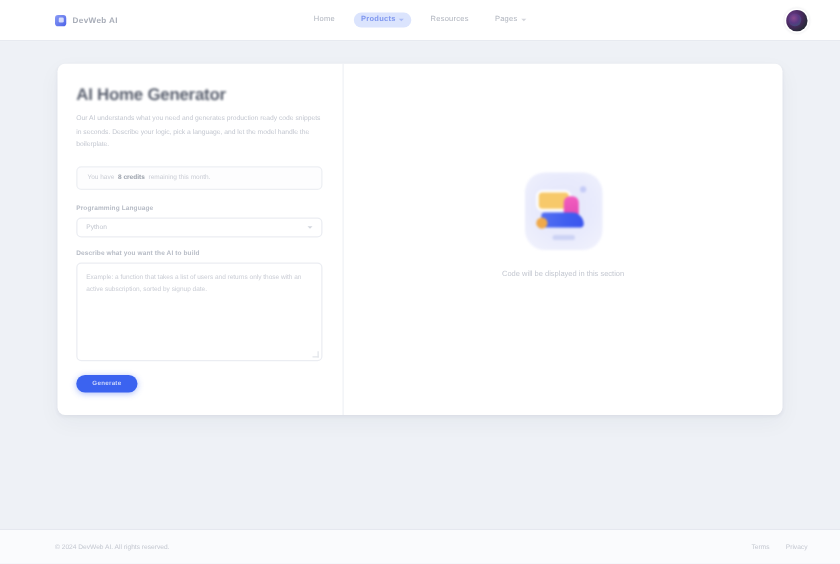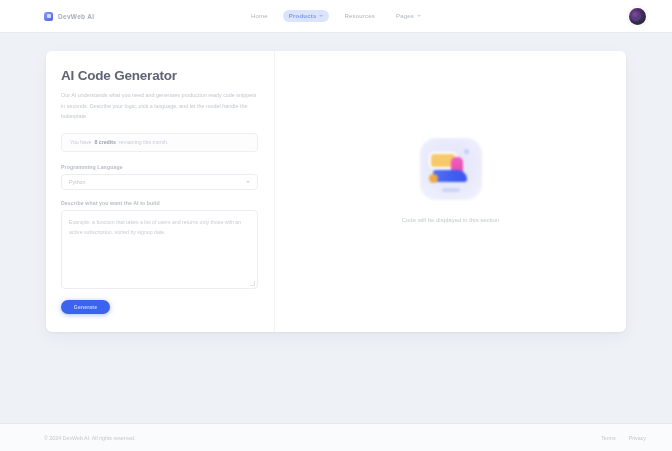--- a/index.html
+++ b/index.html
@@ -373,21 +373,21 @@
 
     <div class="avatar"></div>
   </div>
 
   <div class="main">
 
     <div class="card">
 
       <div class="form-panel">
 
-        <div class="title">AI Code Generator</div>
+        <div class="title">AI Home Generator</div>
         <div class="subtitle">Our AI understands what you need and generates production ready code snippets in seconds. Describe your logic, pick a language, and let the model handle the boilerplate.</div>
 
         <div class="notice">
           <span class="notice-text">You have</span>
           <span class="notice-strong">8 credits</span>
           <span class="notice-text">remaining this month.</span>
         </div>
 
         <div class="field">
           <div class="field-label">Programming Language</div>

